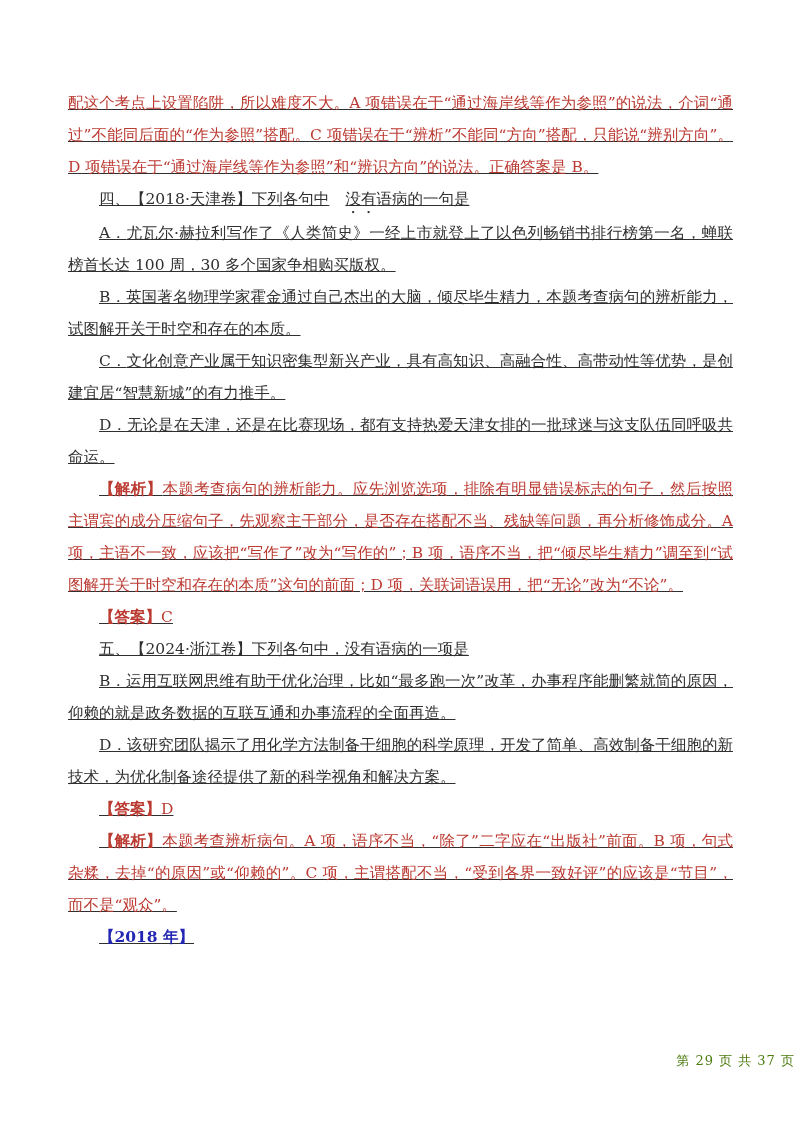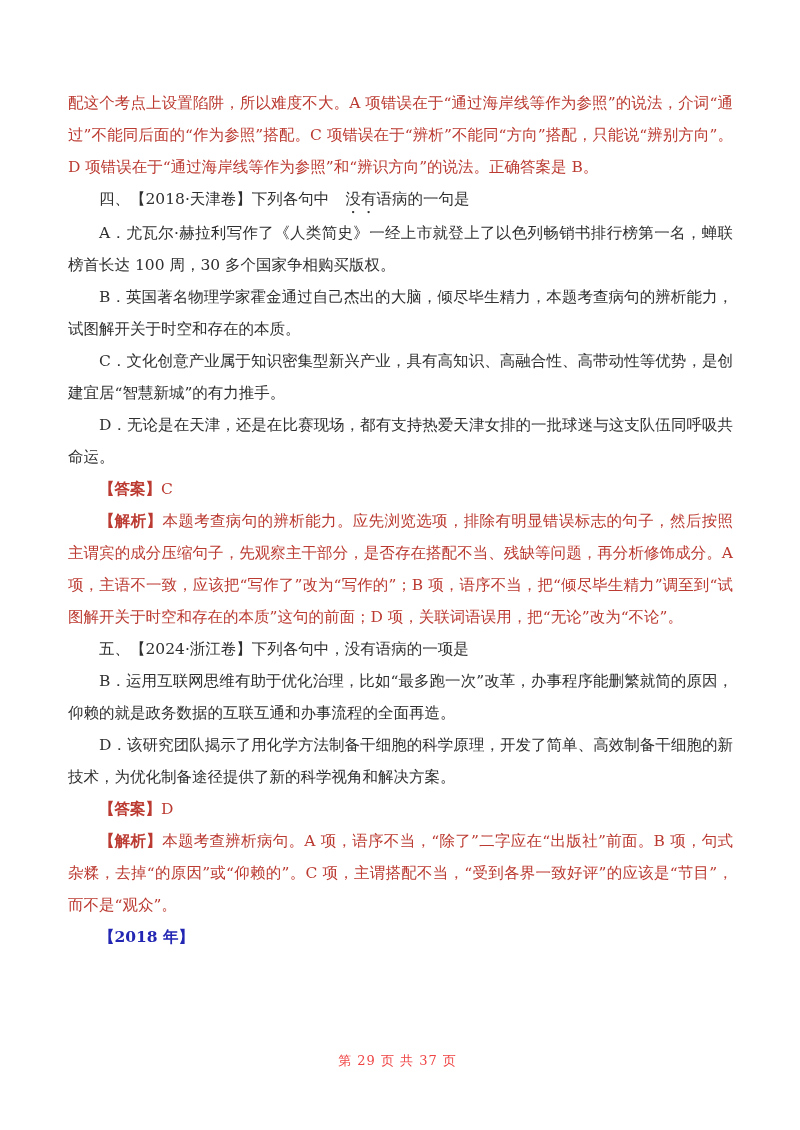--- a/index.html
+++ b/index.html
@@ -15,20 +15,21 @@
     font-family: "DejaVu Serif", "Liberation Serif", serif;
   }
   .page {
     position: absolute;
     top: 87px;
     left: 68px;
     width: 665px;
     color: #2f2f2f;
     font-size: 15.5px;
     line-height: 32px;
+    text-decoration: underline;
   }
   .page p {
     margin: 0;
     text-align: justify;
   }
   .indent { text-indent: 2em; }
   .red  { color: #bb3a31; }
   .blue { color: #2226b2; }
   .lbl  { font-weight: bold; }
   .emph {
@@ -36,46 +37,46 @@
     -webkit-text-emphasis-position: under right;
     text-emphasis: filled dot;
     text-emphasis-position: under right;
     margin-left: 16px;
   }
   .footer {
     position: absolute;
     top: 1052px;
     left: 0;
     width: 795px;
-    text-align: center;
+    text-align: right;
     font-size: 13px;
-    color: #ef4444;
+    color: #4d7c0f;
     letter-spacing: 1px;
   }
 </style>
 </head>
 <body>
 
 <div class="page">
 
   <p class="red">配这个考点上设置陷阱，所以难度不大。A 项错误在于“通过海岸线等作为参照”的说法，介词“通过”不能同后面的“作为参照”搭配。C 项错误在于“辨析”不能同“方向”搭配，只能说“辨别方向”。D 项错误在于“通过海岸线等作为参照”和“辨识方向”的说法。正确答案是 B。</p>
 
   <p class="indent"><span>四、【2018·天津卷】下列各句中</span><span class="emph">没有</span><span>语病的一句是</span></p>
 
   <p class="indent"><span>A．</span><span>尤瓦尔·赫拉利写作了《人类简史》一经上市就登上了以色列畅销书排行榜第一名，蝉联榜首长达 100 周，30 多个国家争相购买版权。</span></p>
 
   <p class="indent"><span>B．</span><span>英国著名物理学家霍金通过自己杰出的大脑，倾尽毕生精力，本题考查病句的辨析能力，试图解开关于时空和存在的本质。</span></p>
 
   <p class="indent"><span>C．</span><span>文化创意产业属于知识密集型新兴产业，具有高知识、高融合性、高带动性等优势，是创建宜居“智慧新城”的有力推手。</span></p>
 
   <p class="indent"><span>D．</span><span>无论是在天津，还是在比赛现场，都有支持热爱天津女排的一批球迷与这支队伍同呼吸共命运。</span></p>
 
+  <p class="red indent"><span class="lbl">【解析】</span><span>本题考查病句的辨析能力。应先浏览选项，排除有明显错误标志的句子，然后按照主谓宾的成分压缩句子，先观察主干部分，是否存在搭配不当、残缺等问题，再分析修饰成分。A 项，主语不一致，应该把“写作了”改为“写作的”；B 项，语序不当，把“倾尽毕生精力”调至到“试图解开关于时空和存在的本质”这句的前面；D 项，关联词语误用，把“无论”改为“不论”。</span></p>
+
   <p class="red indent"><span class="lbl">【答案】</span><span>C</span></p>
-
-  <p class="red indent"><span class="lbl">【解析】</span><span>本题考查病句的辨析能力。应先浏览选项，排除有明显错误标志的句子，然后按照主谓宾的成分压缩句子，先观察主干部分，是否存在搭配不当、残缺等问题，再分析修饰成分。A 项，主语不一致，应该把“写作了”改为“写作的”；B 项，语序不当，把“倾尽毕生精力”调至到“试图解开关于时空和存在的本质”这句的前面；D 项，关联词语误用，把“无论”改为“不论”。</span></p>
 
   <p class="indent">五、【2024·浙江卷】下列各句中，没有语病的一项是</p>
 
 
   <p class="indent"><span>B．</span><span>运用互联网思维有助于优化治理，比如“最多跑一次”改革，办事程序能删繁就简的原因，仰赖的就是政务数据的互联互通和办事流程的全面再造。</span></p>
 
 
   <p class="indent"><span>D．</span><span>该研究团队揭示了用化学方法制备干细胞的科学原理，开发了简单、高效制备干细胞的新技术，为优化制备途径提供了新的科学视角和解决方案。</span></p>
 
   <p class="red indent"><span class="lbl">【答案】</span><span>D</span></p>

